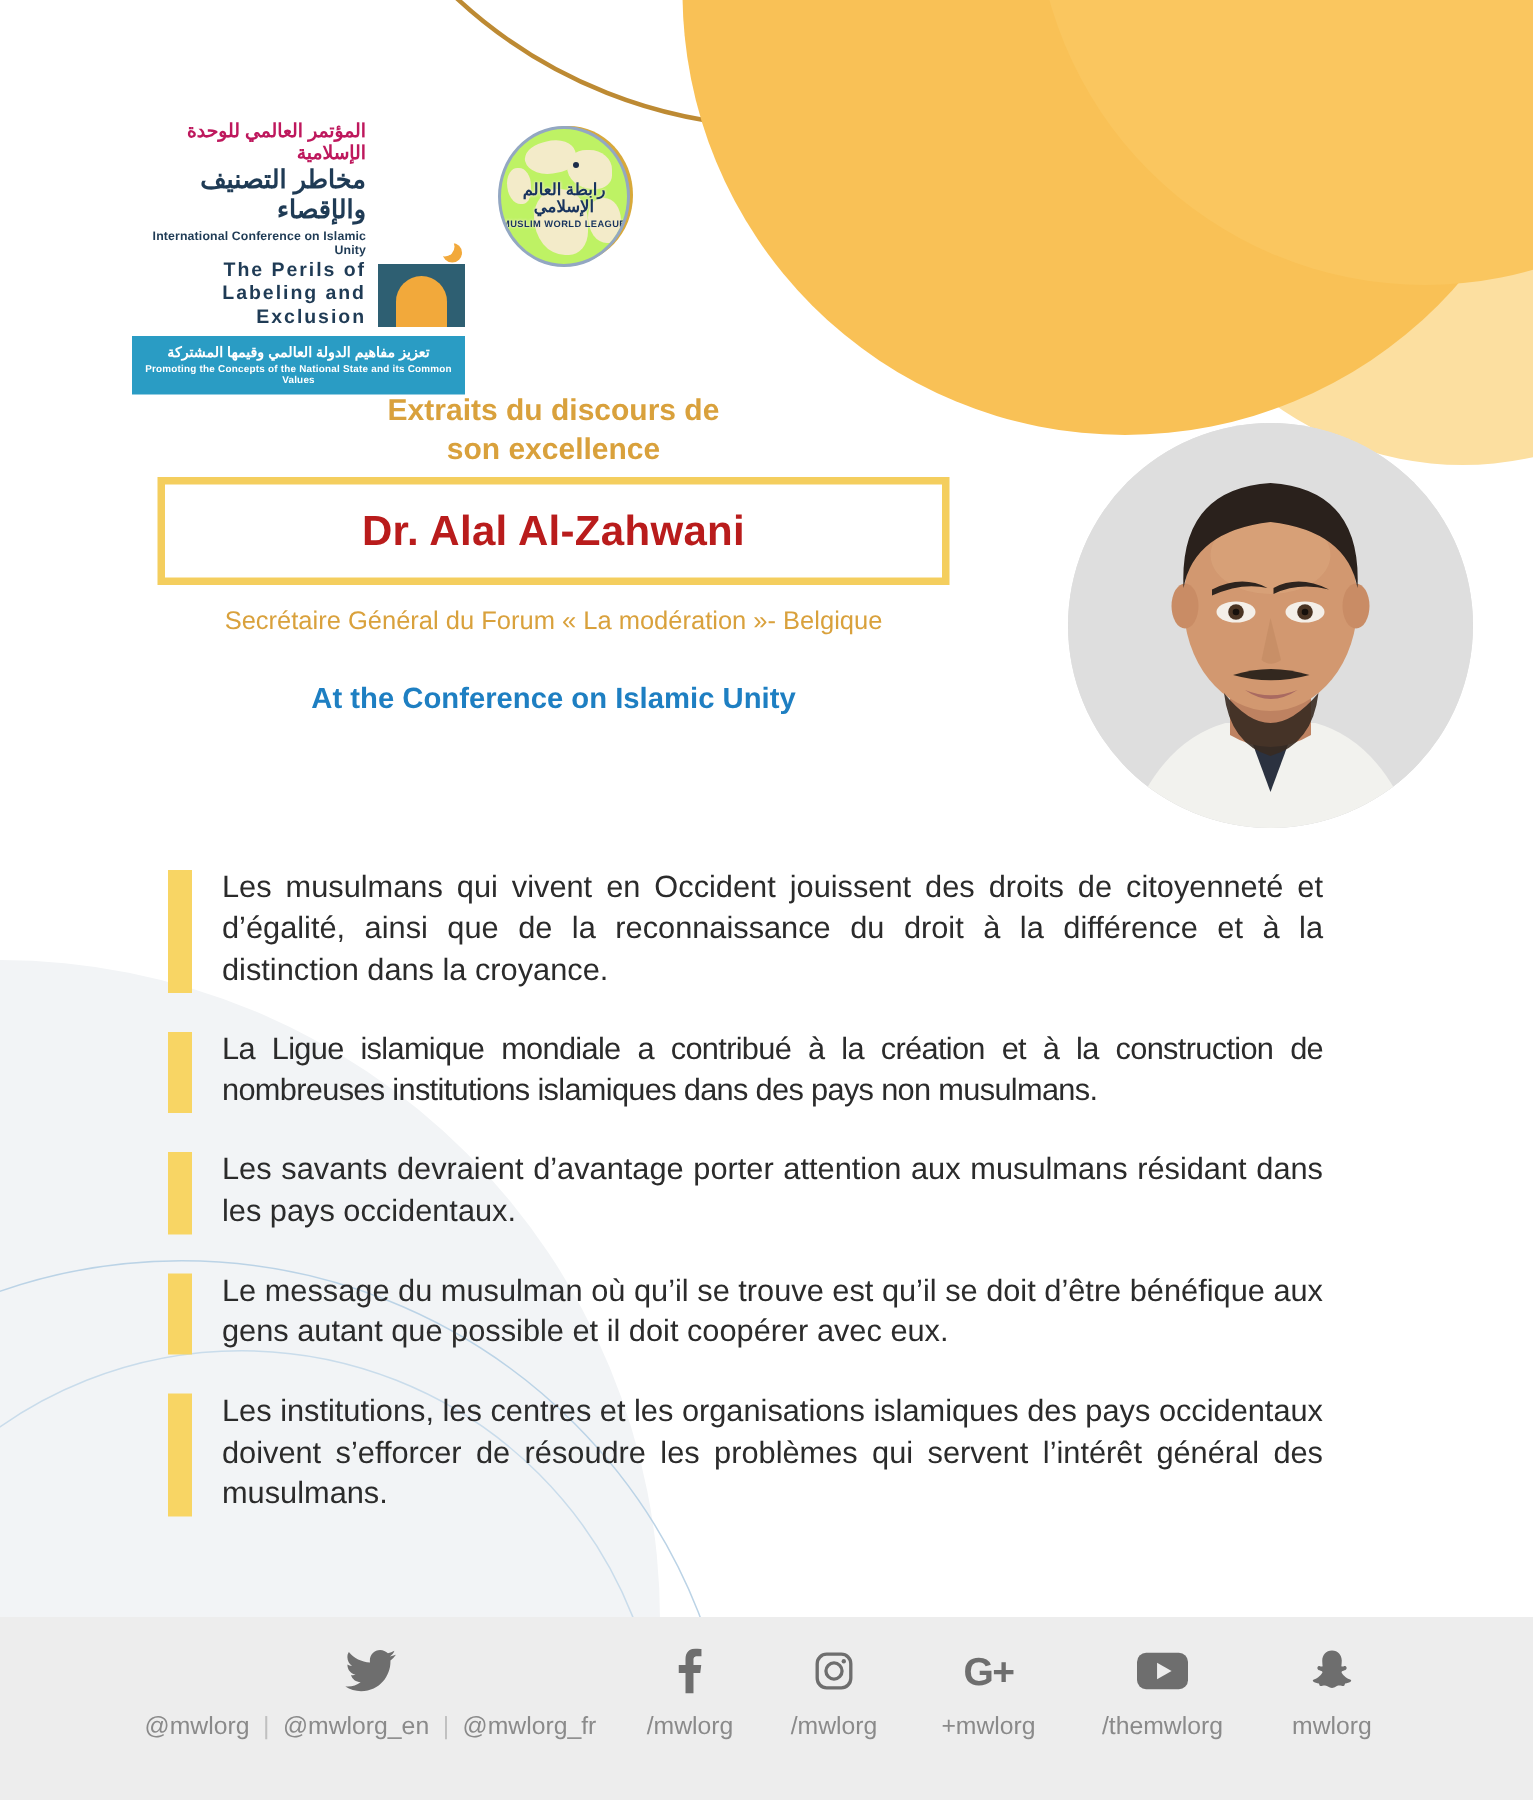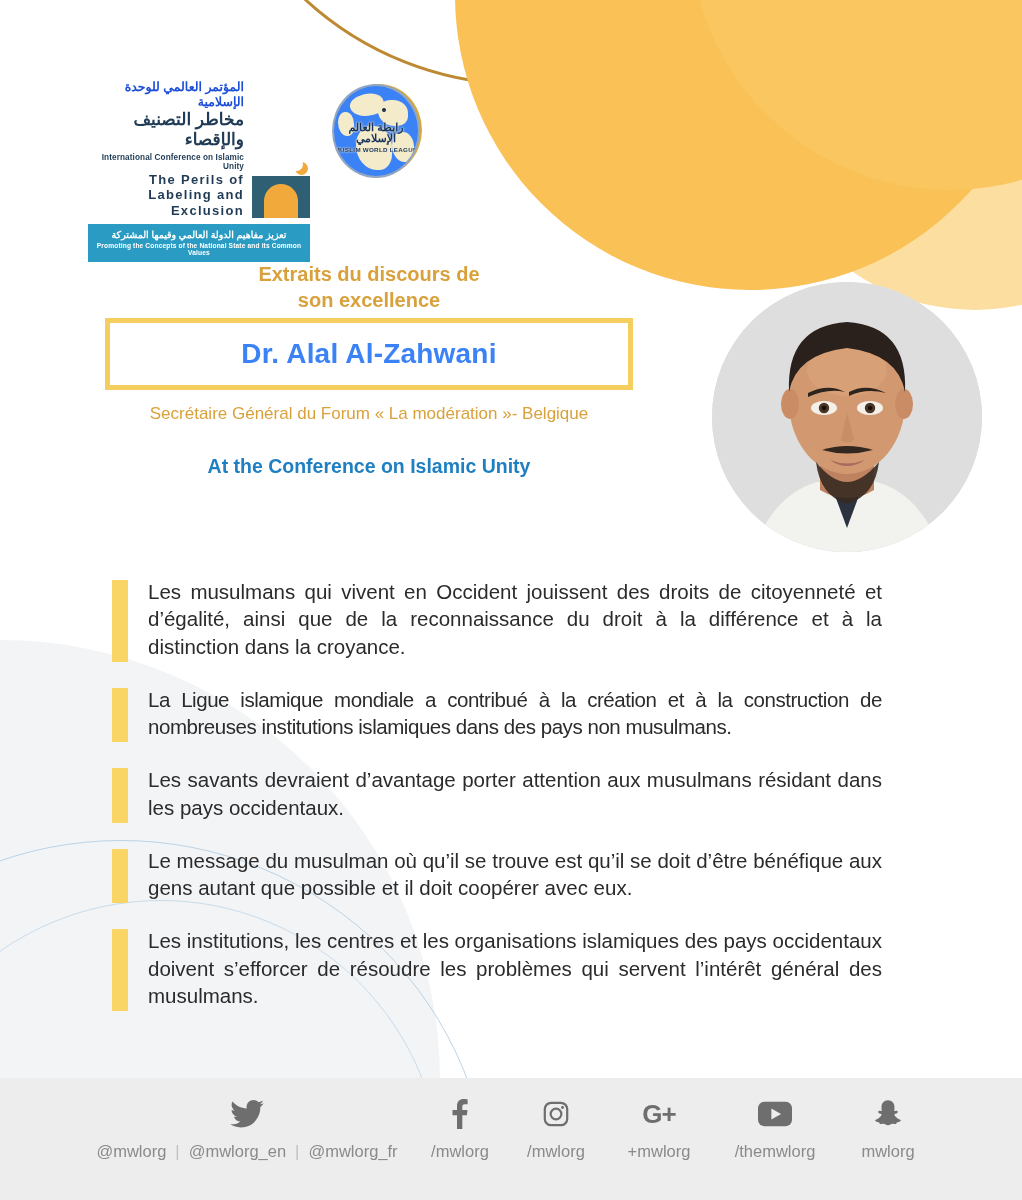--- a/index.html
+++ b/index.html
@@ -52,21 +52,21 @@
     left:-120px;top:900px;width:560px;height:560px;
     border:1px solid #C9DCEB;background:transparent;
   }
 
   
   .logos{position:absolute;left:88px;top:80px;display:flex;align-items:flex-start;gap:20px;}
 
   .conf-logo{display:flex;flex-direction:column;width:222px;}
   .conf-top{display:flex;align-items:flex-end;gap:8px;}
   .conf-txt{flex:1;text-align:right;line-height:1.18;}
-  .conf-ar1{font-size:12.5px;color:#1d4ed8;font-weight:bold;letter-spacing:.2px;}
+  .conf-ar1{font-size:12.5px;color:#be185d;font-weight:bold;letter-spacing:.2px;}
   .conf-ar2{font-size:17px;color:#1F3B55;font-weight:bold;letter-spacing:2.2px;}
   .conf-en1{font-size:8.2px;color:#1F3B55;font-weight:bold;letter-spacing:.1px;margin-top:3px;}
   .conf-en2{font-size:13px;color:#1F3B55;font-weight:bold;letter-spacing:1.3px;}
   .mark{width:58px;height:54px;position:relative;flex:0 0 auto;}
   .mark .moon{
     position:absolute;right:7px;top:-6px;width:13px;height:13px;border-radius:50%;
     box-shadow:5px 4px 0 0 #F2A93B;background:transparent;
   }
   .mark .dome{
     position:absolute;left:0;bottom:0;width:58px;height:42px;
@@ -86,21 +86,21 @@
   .band-ar{font-size:9.5px;color:#ffffff;font-weight:bold;letter-spacing:.3px;}
   .band-en{font-size:6.6px;color:#ffffff;font-weight:bold;letter-spacing:.15px;margin-top:2px;}
 
   .mwl{position:relative;width:96px;height:100px;flex:0 0 auto;margin-top:2px;}
   .mwl .crescent{
     position:absolute;left:6px;top:2px;width:86px;height:92px;border-radius:50%;
     background:#D8A93A;
   }
   .mwl .globe{
     position:absolute;left:2px;top:2px;width:84px;height:90px;border-radius:50%;
-    background:#3b82f6;overflow:hidden;border:2px solid #93A7C2;
+    background:#bef264;overflow:hidden;border:2px solid #93A7C2;
   }
   .mwl .land{position:absolute;background:#F3EBC9;border-radius:46% 54% 38% 62%;}
   .l1{left:16px;top:8px;width:34px;height:22px;transform:rotate(-14deg);}
   .l2{left:44px;top:14px;width:30px;height:26px;border-radius:60% 40% 50% 50%;}
   .l3{left:22px;top:40px;width:36px;height:44px;border-radius:40% 60% 55% 45%;}
   .l4{left:58px;top:46px;width:22px;height:30px;border-radius:55% 45% 50% 50%;}
   .l5{left:4px;top:26px;width:16px;height:24px;border-radius:50%;}
   .mwl .band{
     position:absolute;left:0;right:0;top:36px;text-align:center;
   }
@@ -118,21 +118,21 @@
   
   .kicker{
     position:absolute;left:104px;top:262px;width:530px;text-align:center;
     color:#D9A13C;font-weight:bold;font-size:20px;line-height:1.28;
   }
   .namebox{
     position:absolute;left:105px;top:318px;width:518px;height:62px;
     border:5px solid #F4CE5E;background:#ffffff;
     display:flex;align-items:center;justify-content:center;
   }
-  .namebox span{color:#3b82f6;font-weight:bold;font-size:28px;letter-spacing:.2px;text-align:right;}
+  .namebox span{color:#b91c1c;font-weight:bold;font-size:28px;letter-spacing:.2px;text-align:right;}
   .role{
     position:absolute;left:104px;top:404px;width:530px;text-align:center;
     color:#D9A13C;font-size:17px;
   }
   .conf-line{
     position:absolute;left:104px;width:530px;text-align:center;
     color:#1E7FC2;font-weight:bold;font-size:19.5px;
   }
   .conf-line.l1t{top:455px;}
   .conf-line.l2t{top:492px;}

